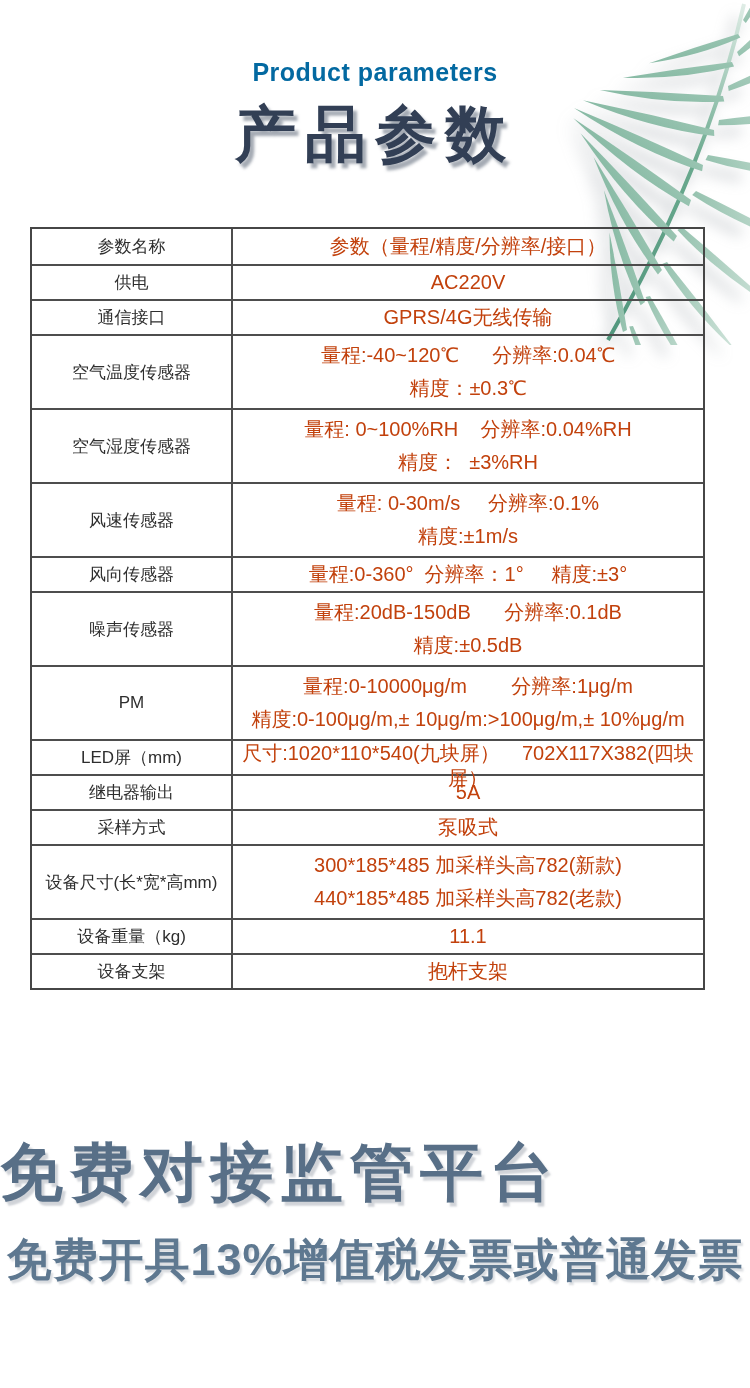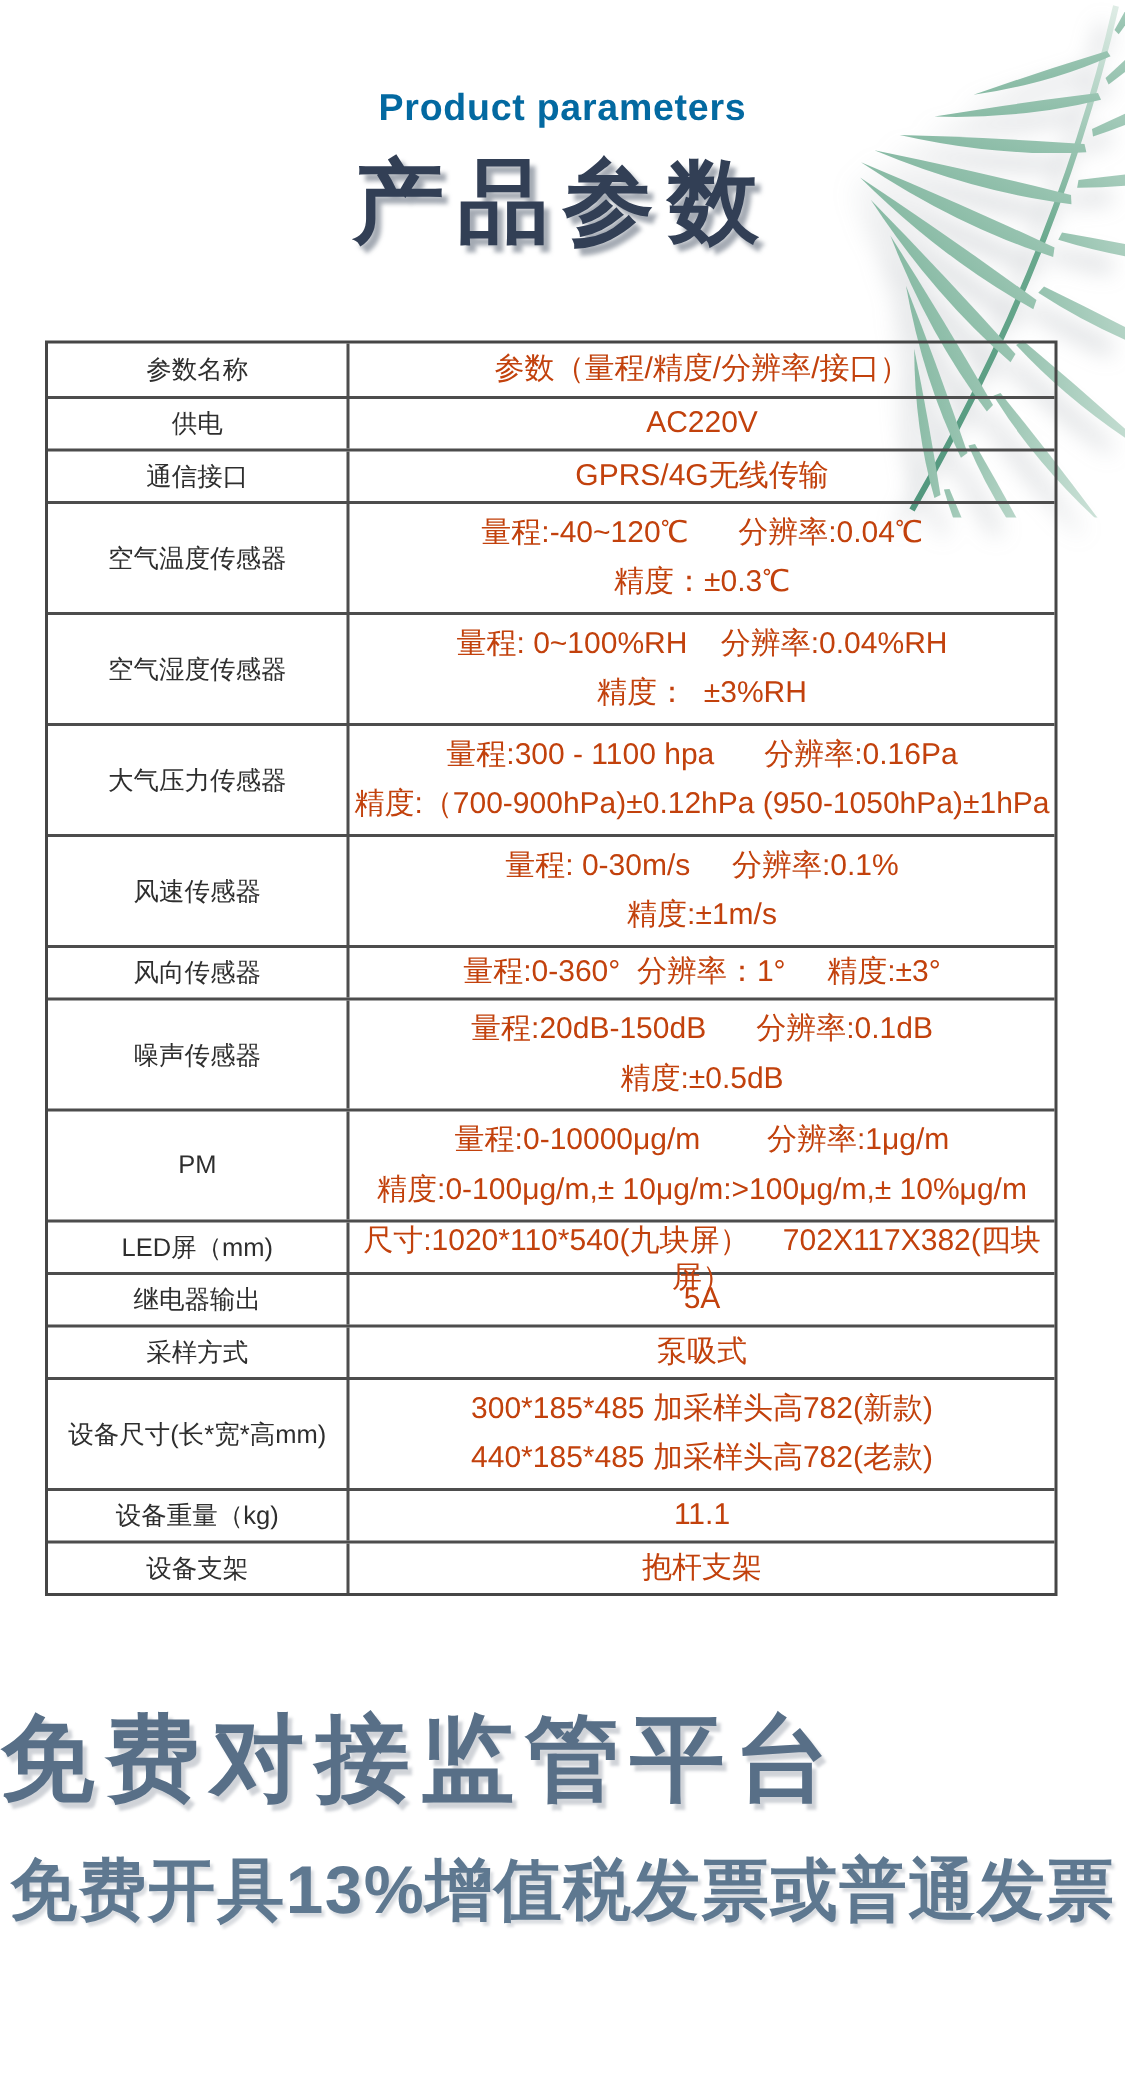--- a/index.html
+++ b/index.html
@@ -120,27 +120,20 @@
     </div>
 
     <div class="t-row double">
       <div class="c-name">空气湿度传感器</div>
       <div class="c-value">
           <div class="v-line">量程: 0~100%RH    分辨率:0.04%RH</div>
           <div class="v-line">精度：  ±3%RH</div>
         </div>
     </div>
 
-    <div class="t-row double">
-      <div class="c-name">大气压力传感器</div>
-      <div class="c-value">
-          <div class="v-line">量程:300 - 1100 hpa      分辨率:0.16Pa</div>
-          <div class="v-line">精度:（700-900hPa)±0.12hPa (950-1050hPa)±1hPa</div>
-        </div>
-    </div>
 
     <div class="t-row double">
       <div class="c-name">风速传感器</div>
       <div class="c-value">
           <div class="v-line">量程: 0-30m/s     分辨率:0.1%</div>
           <div class="v-line">精度:±1m/s</div>
         </div>
     </div>
 
     <div class="t-row single">

